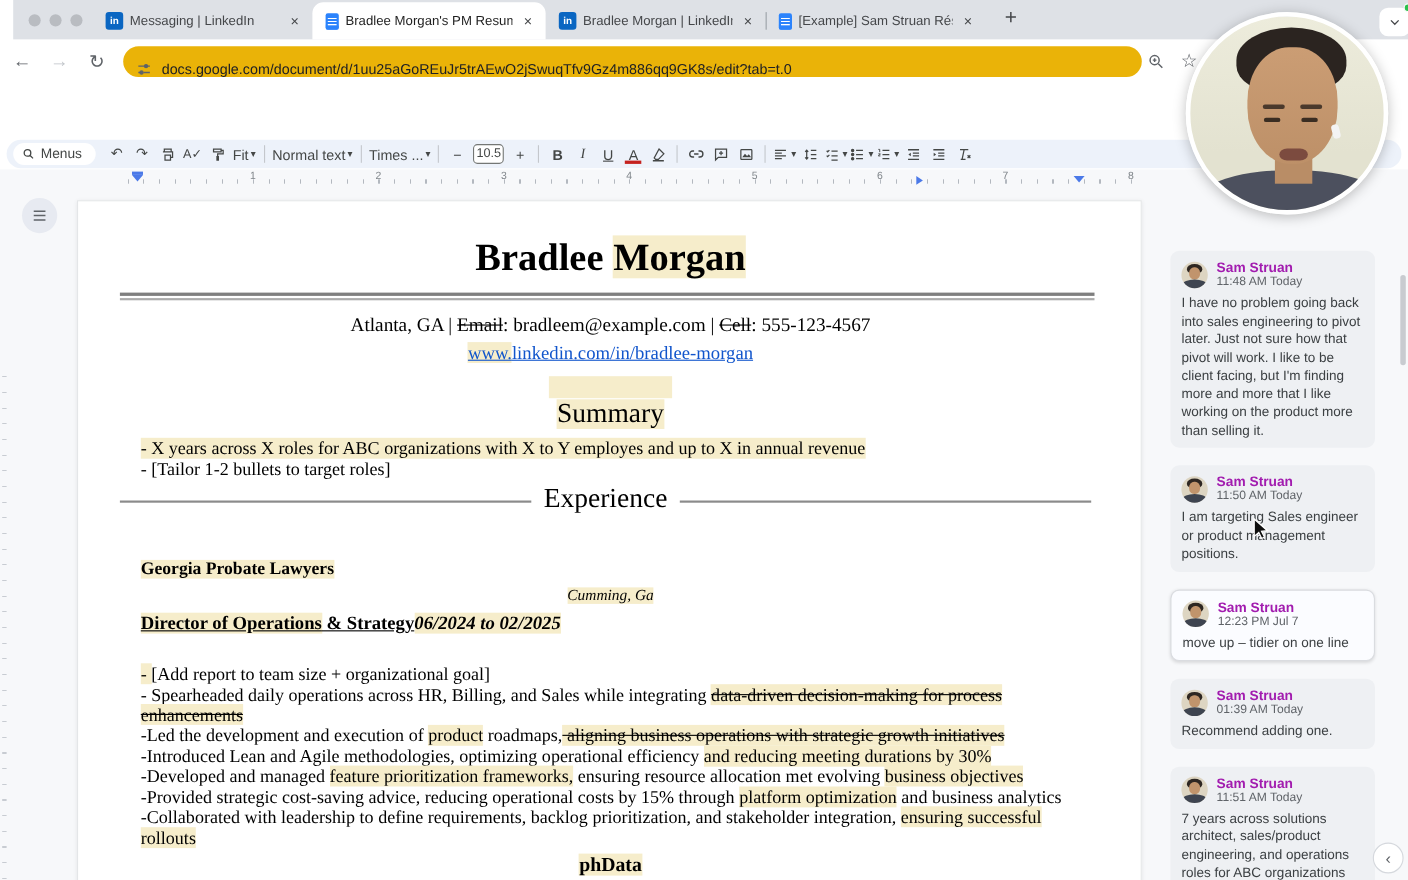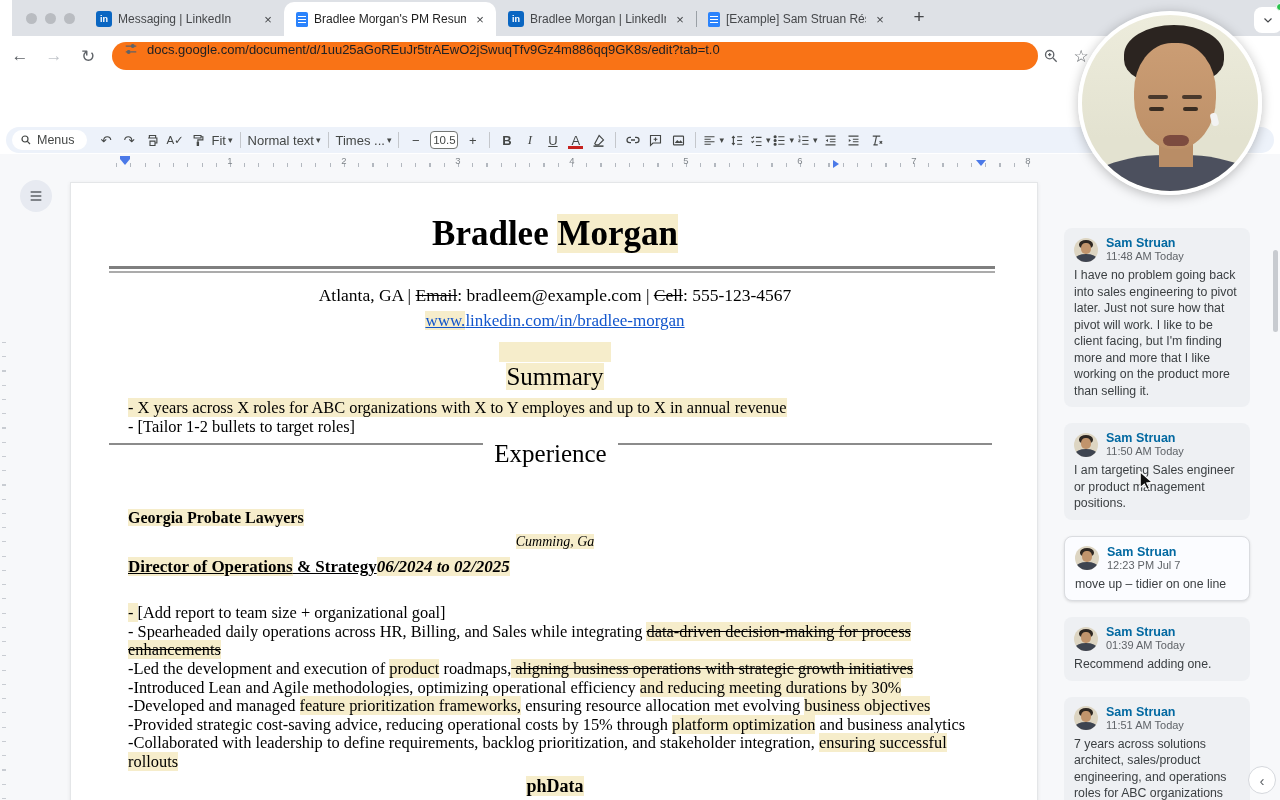--- a/index.html
+++ b/index.html
@@ -22,21 +22,21 @@
   .fav.docs::after{content:"";position:absolute;left:2px;top:4px;width:8px;height:7px;background:repeating-linear-gradient(#fff 0 1.4px,transparent 1.4px 3px)}
   .tclose{width:16px;height:16px;border-radius:50%;display:flex;align-items:center;justify-content:center;font-size:13px;color:#45474a}
   #newtab{border:0;background:none;font-size:19px;color:#45474a;margin:0 0 6px 10px;width:26px;height:26px;line-height:22px}
   #tabsearch{position:absolute;right:10px;top:7px;width:28px;height:26px;background:#fff;border-radius:8px;display:flex;align-items:center;justify-content:center;color:#45474a}
   #greendot{position:absolute;right:8px;top:3px;width:8px;height:8px;border-radius:50%;background:#2bc14d;border:1px solid #fff}
 
   
   #addressbar{position:absolute;left:0;top:36px;width:1280px;height:40px;background:#fff;display:flex;align-items:center}
   .navbtn{width:28px;height:28px;border:0;background:none;font-size:17px;color:#5f6368;margin-left:6px}
   .navbtn.disabled{color:#c0c4c9}
-  #omnibox{margin-left:10px;width:926px;height:28px;background:#f97316;border-radius:14px;display:flex;align-items:flex-start;padding:0 12px;gap:9px}
+  #omnibox{margin-left:10px;width:926px;height:28px;background:#eab308;border-radius:14px;display:flex;align-items:flex-end;padding:0 12px;gap:9px}
   #omnibox .url{font-size:13px;color:#202124;white-space:nowrap;overflow:hidden}
   .abicon{width:26px;height:26px;display:flex;align-items:center;justify-content:center;color:#5f6368;font-size:15px}
   #star{margin-left:4px;font-size:17px}
   #overflow{position:absolute;right:8px;top:44px;color:#5f6368;font-size:15px;letter-spacing:0}
 
   
   #docsheader{position:absolute;left:0;top:76px;width:1280px;height:52px;background:#fff}
   #docslogo{position:absolute;left:15px;top:87px;width:24px;height:31px;background:#2b83fc;border-radius:3px}
   #docslogo::after{content:"";position:absolute;left:5px;top:9px;width:14px;height:13px;background:repeating-linear-gradient(#fff 0 2px,transparent 2px 5px)}
   #doctitlerow{position:absolute;left:42px;top:85px;display:flex;align-items:center;gap:9px}
@@ -79,42 +79,42 @@
   .strike{text-decoration:line-through}
   .docline{font-size:16.4px;line-height:18.6px}
   .r-title{font-size:35px;line-height:54px;font-weight:bold;text-align:center}
   .dbl-rule{height:7px;margin:5px -13px 0 -19px;border-top:3px solid #7f7f7f;border-bottom:2px solid #ababab}
   .r-contact{font-size:17.5px;line-height:26px;text-align:center;margin-top:9px}
   .r-link{font-size:17px;line-height:25px;text-align:center}
   .r-link span{color:#1155cc;text-decoration:underline}
   .hl-blank{width:112px;height:20px;background:#f6edcb;margin:9px auto 0}
   .r-h2{font-size:25px;line-height:30px;font-weight:normal;text-align:center}
   .bullets{margin-top:7px}
-  .r-exp{display:flex;gap:11px;margin:3px -10px 0 -19px;font-size:25px;line-height:30px}
+  .r-exp{display:flex;align-items:center;gap:11px;margin:3px -10px 0 -19px;font-size:25px;line-height:30px}
   .r-exp .xline{flex:1;border-top:2px solid #8b8b8b;margin-top:4px}
   .r-company{font-size:16px;line-height:25px;font-weight:bold;text-align:left;margin-top:36px}
   .r-loc{font-size:14px;line-height:24px;font-style:italic;text-align:center}
   .r-role{display:flex;justify-content:flex-start;font-size:17px;line-height:22px;margin-top:2px}
   .role-l{font-weight:bold;text-decoration:underline}
   .role-r{font-weight:bold;font-style:italic}
   .xb{margin-top:26px}
   .r-company2{font-size:18px;line-height:24px;font-weight:bold;text-align:center;margin-top:2px}
   .r-clip{font-size:17px;line-height:22px;font-style:italic;text-align:center;margin-top:1px}
 
   
   #comments{position:absolute;left:1056px;top:0;width:224px;height:630px;padding:58px 0 0 8px;display:flex;flex-direction:column;gap:16px}
   .ccard{width:186px;background:#eef0f3;border-radius:8px;padding:6px 10px 8px;flex:0 0 auto}
   .ccard.active{background:#fbfcff;border:1px solid #dadce0;box-shadow:0 1px 3px rgba(0,0,0,.12)}
   .chead{display:flex;align-items:center;gap:8px;margin:2px 0 4px}
   .cavatar{width:24px;height:24px;border-radius:50%;background:#ddd5c2;position:relative;overflow:hidden;flex:0 0 auto}
   .cavatar i{position:absolute;display:block}
   .cavatar .hair{left:5px;top:2px;width:14px;height:9px;background:#2e2722;border-radius:50% 50% 45% 45%}
   .cavatar .face{left:7px;top:5px;width:10px;height:11px;background:#c1946c;border-radius:45%}
   .cavatar .shirt{left:1px;bottom:-2px;width:22px;height:10px;background:#3e4450;border-radius:50% 50% 0 0}
-  .cname{font-size:12.5px;font-weight:bold;color:#0369a1;line-height:14px}
+  .cname{font-size:12.5px;font-weight:bold;color:#a21caf;line-height:14px}
   .ctime{font-size:11px;color:#5f6368;line-height:13px}
   .cbody{font-size:12.3px;line-height:16.5px;color:#3c4043}
   #commentscroll{position:absolute;left:1273px;top:80px;width:5px;height:82px;border-radius:3px;background:#c8cbd0}
   #collapsebtn{position:absolute;left:1248px;top:596px;width:28px;height:28px;border-radius:50%;background:#fff;border:1px solid #d5d8dd;display:flex;align-items:center;justify-content:center;font-size:15px;color:#5f6368}
   #cursor{position:absolute;left:1136px;top:300px}
 
   
   #webcam{position:absolute;left:1078px;top:11px;width:184px;height:184px;border-radius:50%;border:4px solid #fff;box-shadow:0 2px 12px rgba(0,0,0,.25);background:linear-gradient(180deg,#edecdc 0%,#e3e2d0 70%);overflow:hidden;z-index:50}
   #webcam i{position:absolute;display:block}
   .w-hair{left:42px;top:10px;width:100px;height:60px;background:#2b2420;border-radius:50% 50% 42% 42%}

